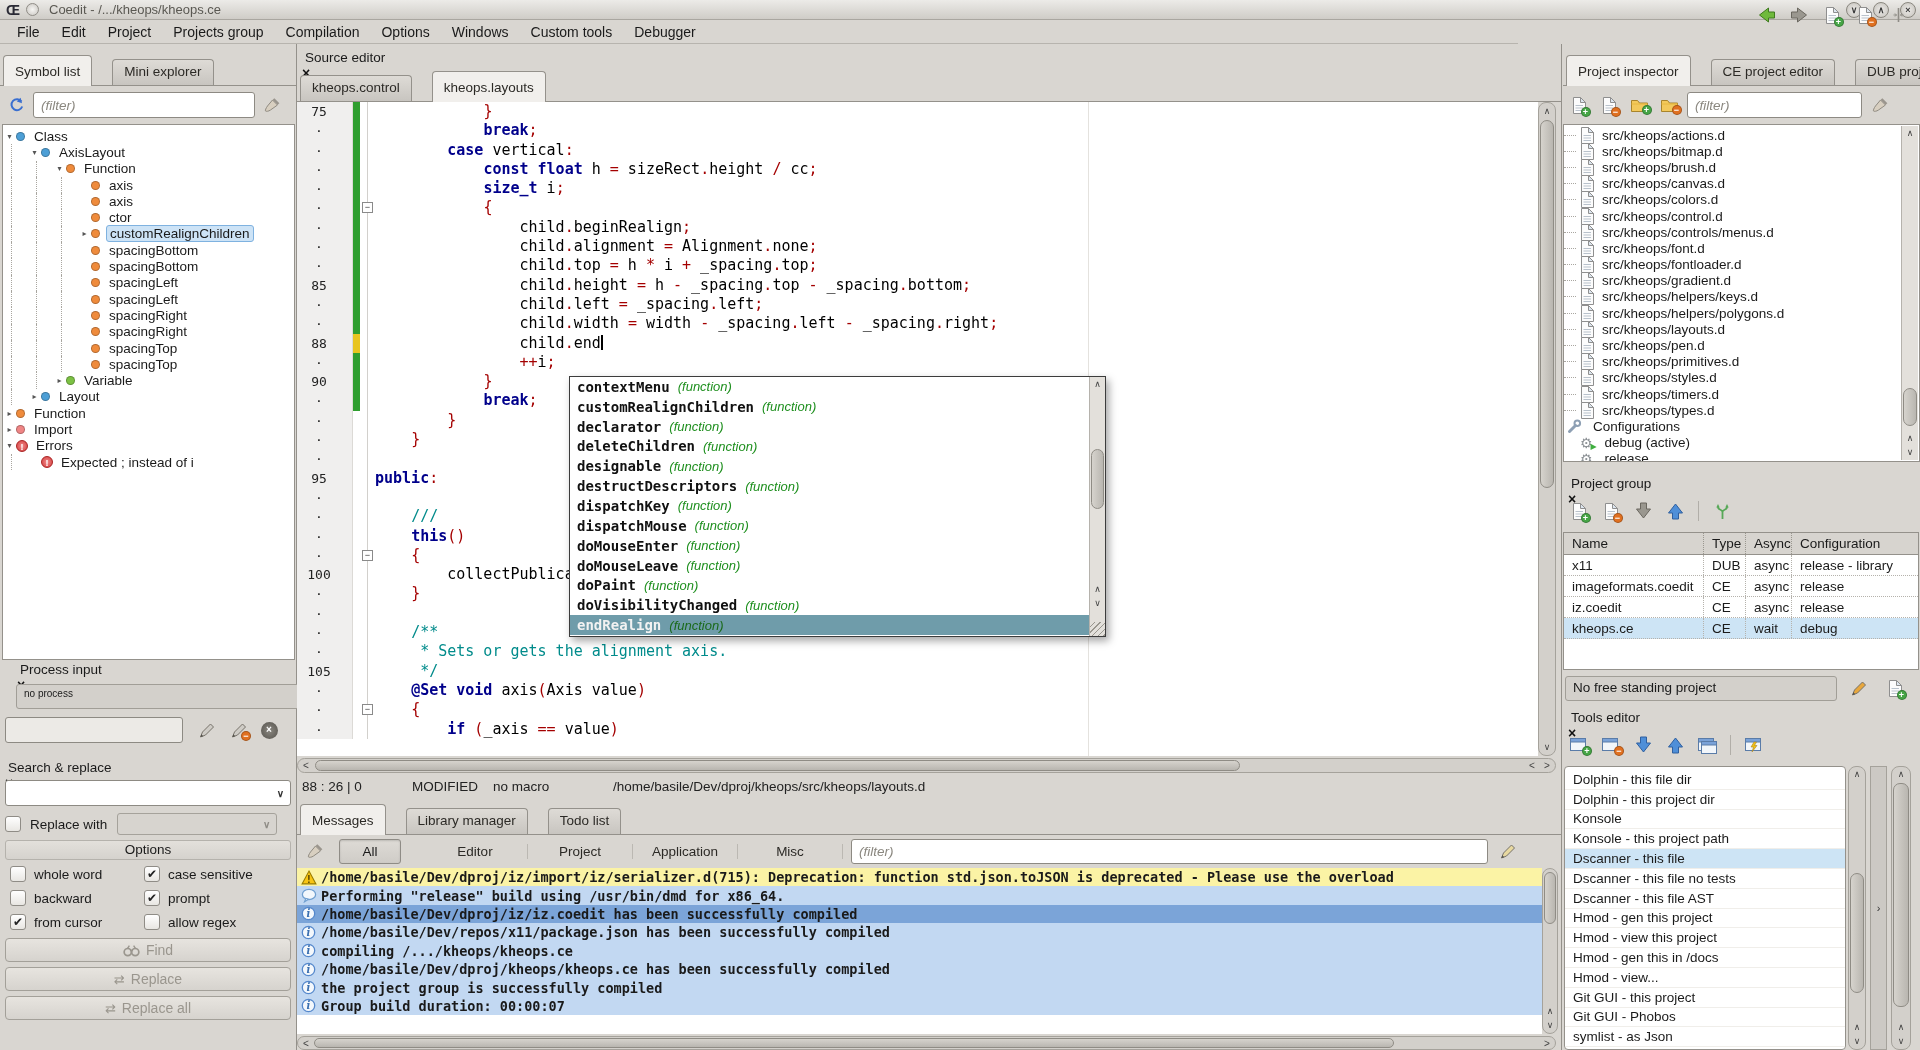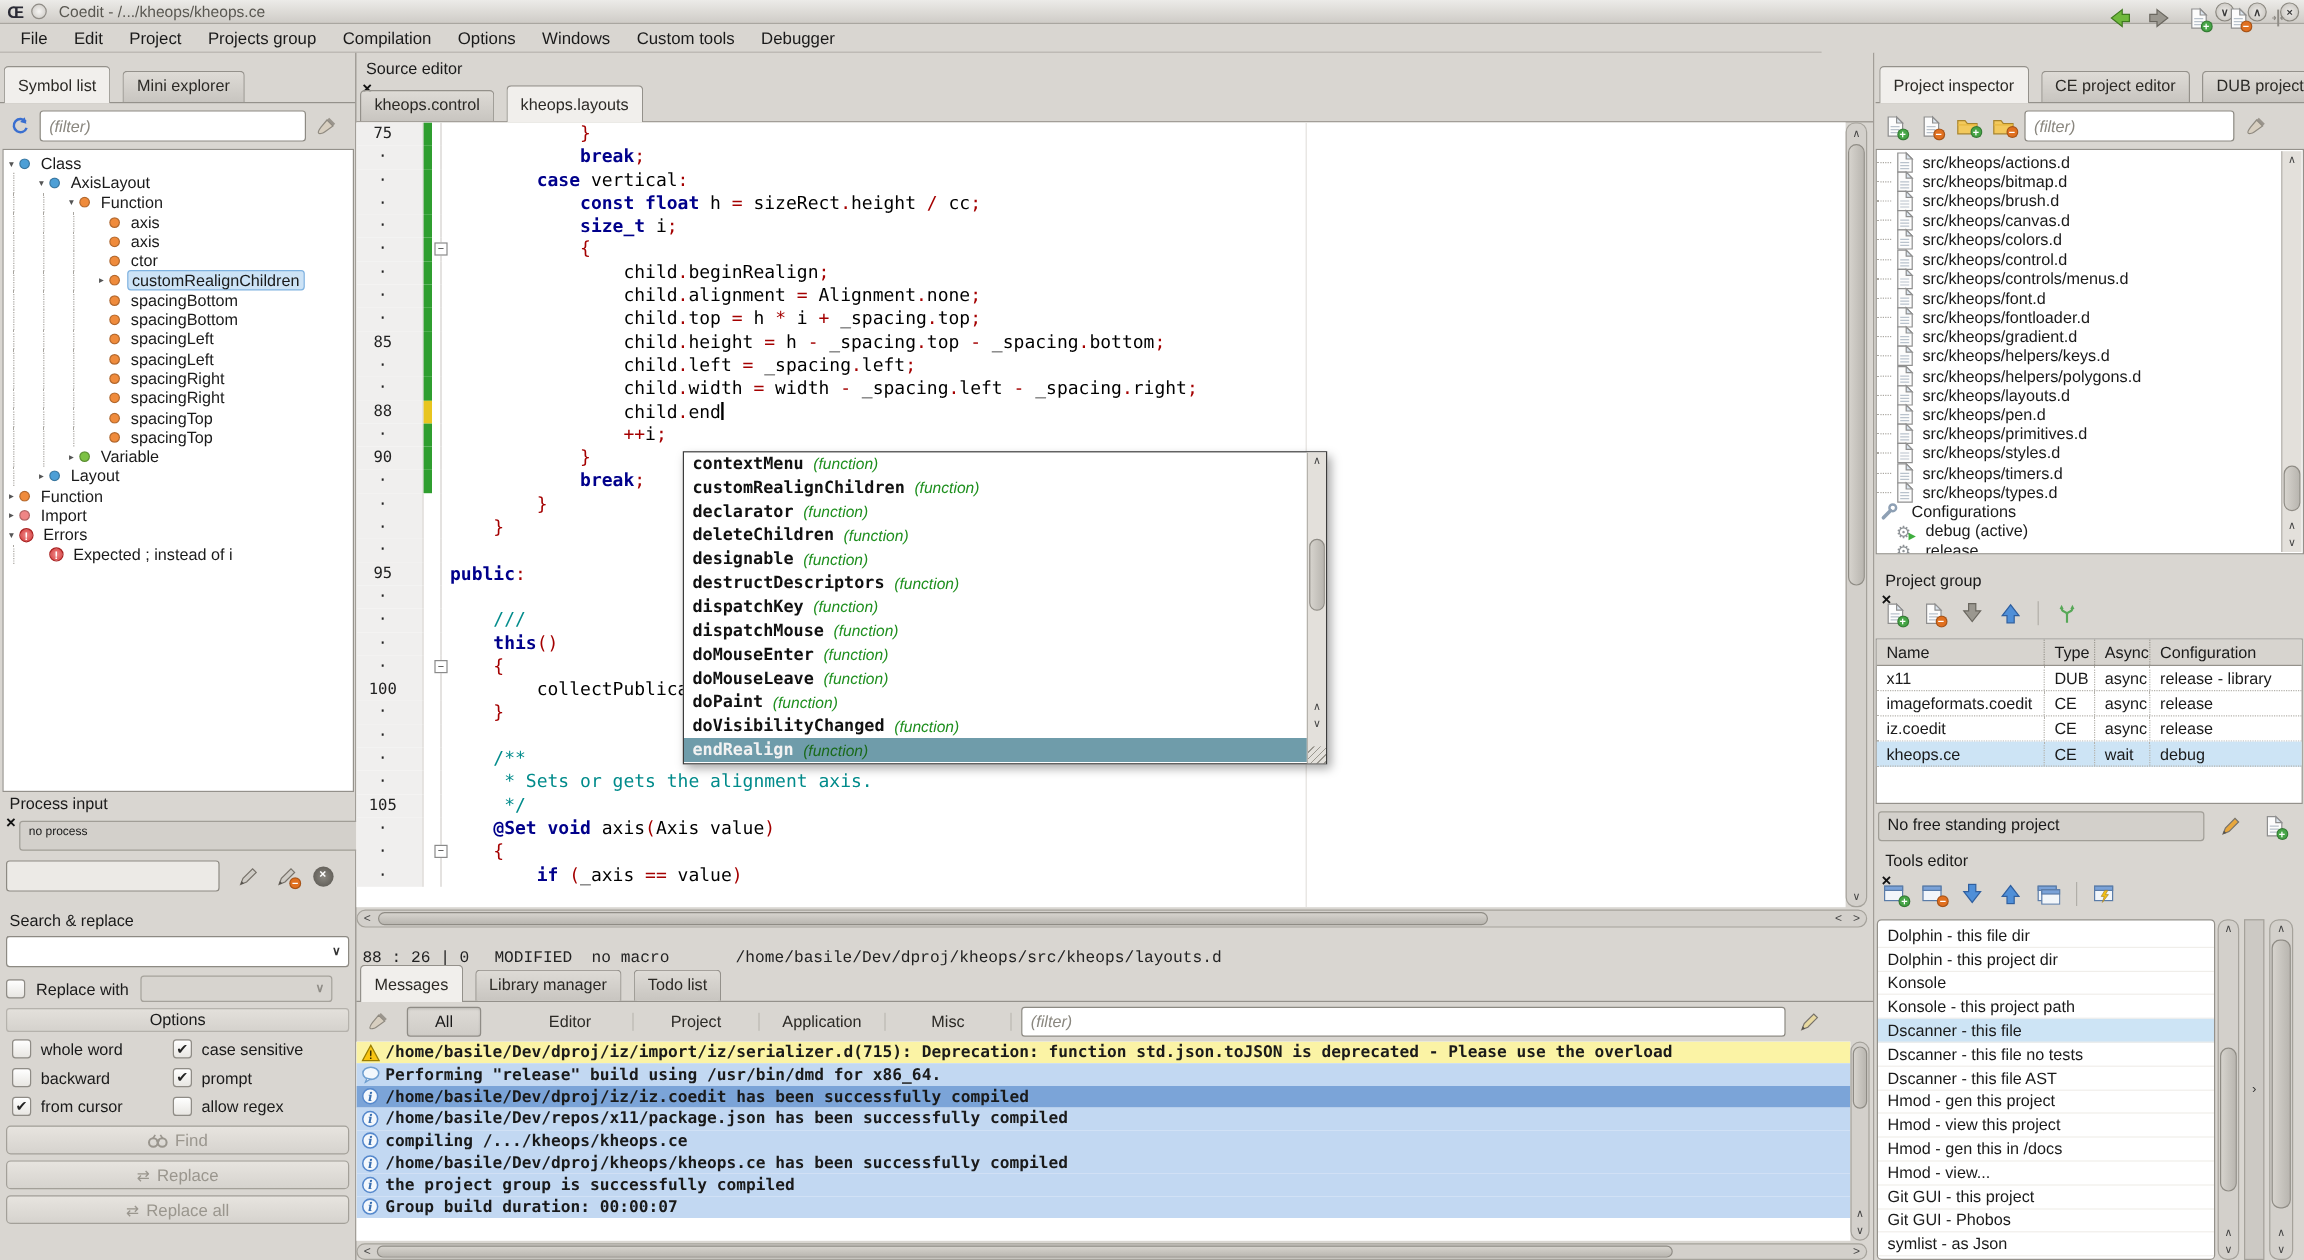--- a/index.html
+++ b/index.html
@@ -26,21 +26,21 @@
 
 .vsep { width:1px; background:#94918b; }
 .hdr { display:flex; height:16px;flex-direction:column; }
 .hdr .dots { flex:1; height:11px;
   background-image:radial-gradient(circle,#8f8c86 0.9px,transparent 1.2px);
   background-size:4px 4px; }
 .hdr .lbl { padding:0 8px; font-size:13.5px; white-space:nowrap; }
 .hdr .x { width:18px; text-align:center; font-weight:bold; font-size:14px; color:#111; }
 .tabstrip { display:flex; align-items:flex-end; border-bottom:1px solid #94918b; padding-left:3px; }
 .tab { background:linear-gradient(#dedbd6,#c8c5c0); border:1px solid #94918b; border-bottom:none;
-  border-radius:4px 4px 0 0; padding:4px 11px 4px 11px; margin-right:10px; font-size:13.5px;
+  border-radius:4px 4px 0 0; padding:4px 11px 4px 11px; margin-right:20px; font-size:13.5px;
   color:#2c2a26; position:relative; top:0; height:26px; white-space:nowrap; }
 .tab.active { background:#f1efec; height:31px; padding-top:8px; z-index:2; margin-bottom:-1px; }
 .input { background:#fff; border:1px solid #8d8a83; border-radius:3px; font-family:"Liberation Sans",sans-serif;
   font-size:13.5px; padding:0 7px; color:#222; outline:none; }
 .input::placeholder { color:#8a877f; font-style:italic; }
 .icnbtn { display:inline-flex; align-items:center; justify-content:center; width:24px; height:24px; }
 .badge { position:absolute; right:-3px; bottom:-2px; width:10px; height:10px; border-radius:50%;
   font-size:9px; line-height:9px; text-align:center; color:#fff; font-weight:bold; border:1px solid rgba(0,0,0,.25); }
 .badge.green { background:#46a546; } .badge.red { background:#e07020; }
 .iwrap { position:relative; display:inline-block; line-height:0; }
@@ -62,21 +62,21 @@
 #ltree { left:2px; top:124px; width:293px; height:536px; background:#fff; border:1px solid #94918b; overflow:hidden; padding-top:3px; }
 .trow { height:16.3px; display:flex; align-items:center; font-size:13.5px; white-space:nowrap; }
 .guide { width:17px; align-self:stretch; border-left:1px dotted #a9a6a0; margin-left:8px; }
 .tarrow { width:13px; font-size:8px; color:#555; text-align:center; flex:none; }
 .tdot { width:9px; height:9px; border-radius:50%; margin-right:6px; flex:none; border:1px solid rgba(0,0,0,.25); }
 .tdot.blue{background:#4d9fd6;} .tdot.orange{background:#ef8b3c;} .tdot.green{background:#7cc144;} .tdot.pink{background:#ef8585;}
 .erricon { width:12px; height:12px; border-radius:50%; background:radial-gradient(#f08a8a,#d23b3b);
   border:1px solid #a22; color:#fff; font-size:9px; font-weight:bold; text-align:center; line-height:12px; margin-right:5px; flex:none; }
 .tlabel { padding:0 3px; }
 .tlabel.selected { background:#cde3f6; border:1px solid #7fb2e0; border-radius:3px; }
-#ph { left:0; top:662px; width:296px; }
+#ph { left:12px; top:662px; width:296px; }
 #noproc { left:16px; top:684px; width:286px; height:25px; background:#d3d0cb; border:1px solid #a19e97;
   border-radius:3px; padding:3px 7px; font-size:10px; }
 #procrow { left:5px; top:716px; width:286px; height:28px; display:flex; align-items:center; }
 #procinput { width:178px; height:26px; background:#eceae6; }
 .stopicn { width:17px; height:17px; border-radius:50%; background:radial-gradient(#8a8780,#55524c);
   color:#fff; text-align:center; line-height:16px; font-size:10px; font-weight:bold; }
 #sh { left:0; top:760px; width:296px; }
 #scombo { left:5px; top:780px; width:286px; height:26px; display:flex; align-items:center; justify-content:flex-end; padding-right:6px; }
 .chev { font-size:10px; color:#333; font-weight:bold; }
 #reprow { left:5px; top:812px; width:286px; height:24px; display:flex; align-items:center; }
@@ -121,21 +121,21 @@
 .pitem { height:19.85px; display:flex; align-items:center; padding-left:7px; white-space:nowrap; }
 .pname { font-family:"DejaVu Sans Mono",monospace; font-weight:bold; font-size:14px; color:#111; }
 .pkind { margin-left:8px; color:#1e8f1e; font-style:italic; font-size:13px; }
 .pitem.psel { background:#6f9caa; } .pitem.psel .pname { color:#f2f2f2; } .pitem.psel .pkind { color:#1a6a1a; }
 #popscroll { position:absolute; right:0; top:0; bottom:0; width:16px; border-left:1px solid #b5b2ac; background:#e3e0db; }
 #popgrip { position:absolute; right:0; bottom:0; width:15px; height:14px;
   background:repeating-linear-gradient(135deg,#e3e0db 0 3px,#9a978f 3px 4px); }
 #vscroll { left:1538px; top:102px; width:18px; height:654px; }
 #hscroll { left:297px; top:758px; width:1259px; height:15px; }
 #statusrow { left:297px; top:776px; width:1259px; height:24px; font-size:13.5px; color:#222; }
-#statusrow span { position:absolute; top:16px; white-space:nowrap;font-family:Liberation Mono, monospace; }
+#statusrow span { position:absolute; top:3px; white-space:nowrap; }
 
 
 #msgtabs { left:297px; top:802px; width:1264px; height:33px; }
 #msgtb { left:297px; top:836px; width:1264px; height:31px; display:flex; align-items:center; }
 .catcell { width:105px; text-align:center; border-right:1px solid #bbb8b2; font-size:13.5px; color:#2c2a26; }
 #allbtn { width:62px; height:25px; margin:0 22px 0 12px; background:linear-gradient(#dedbd6,#cfccc7);
   border:1px solid #8f8c86; border-radius:3px; box-shadow:inset 0 1px 2px rgba(0,0,0,.15);
   display:flex; align-items:center; justify-content:center; font-size:13.5px; }
 #msgfilter { width:637px; height:25px; margin-left:8px; }
 #log { left:297px; top:868px; width:1245px; height:166px; background:#fff; overflow:hidden;

